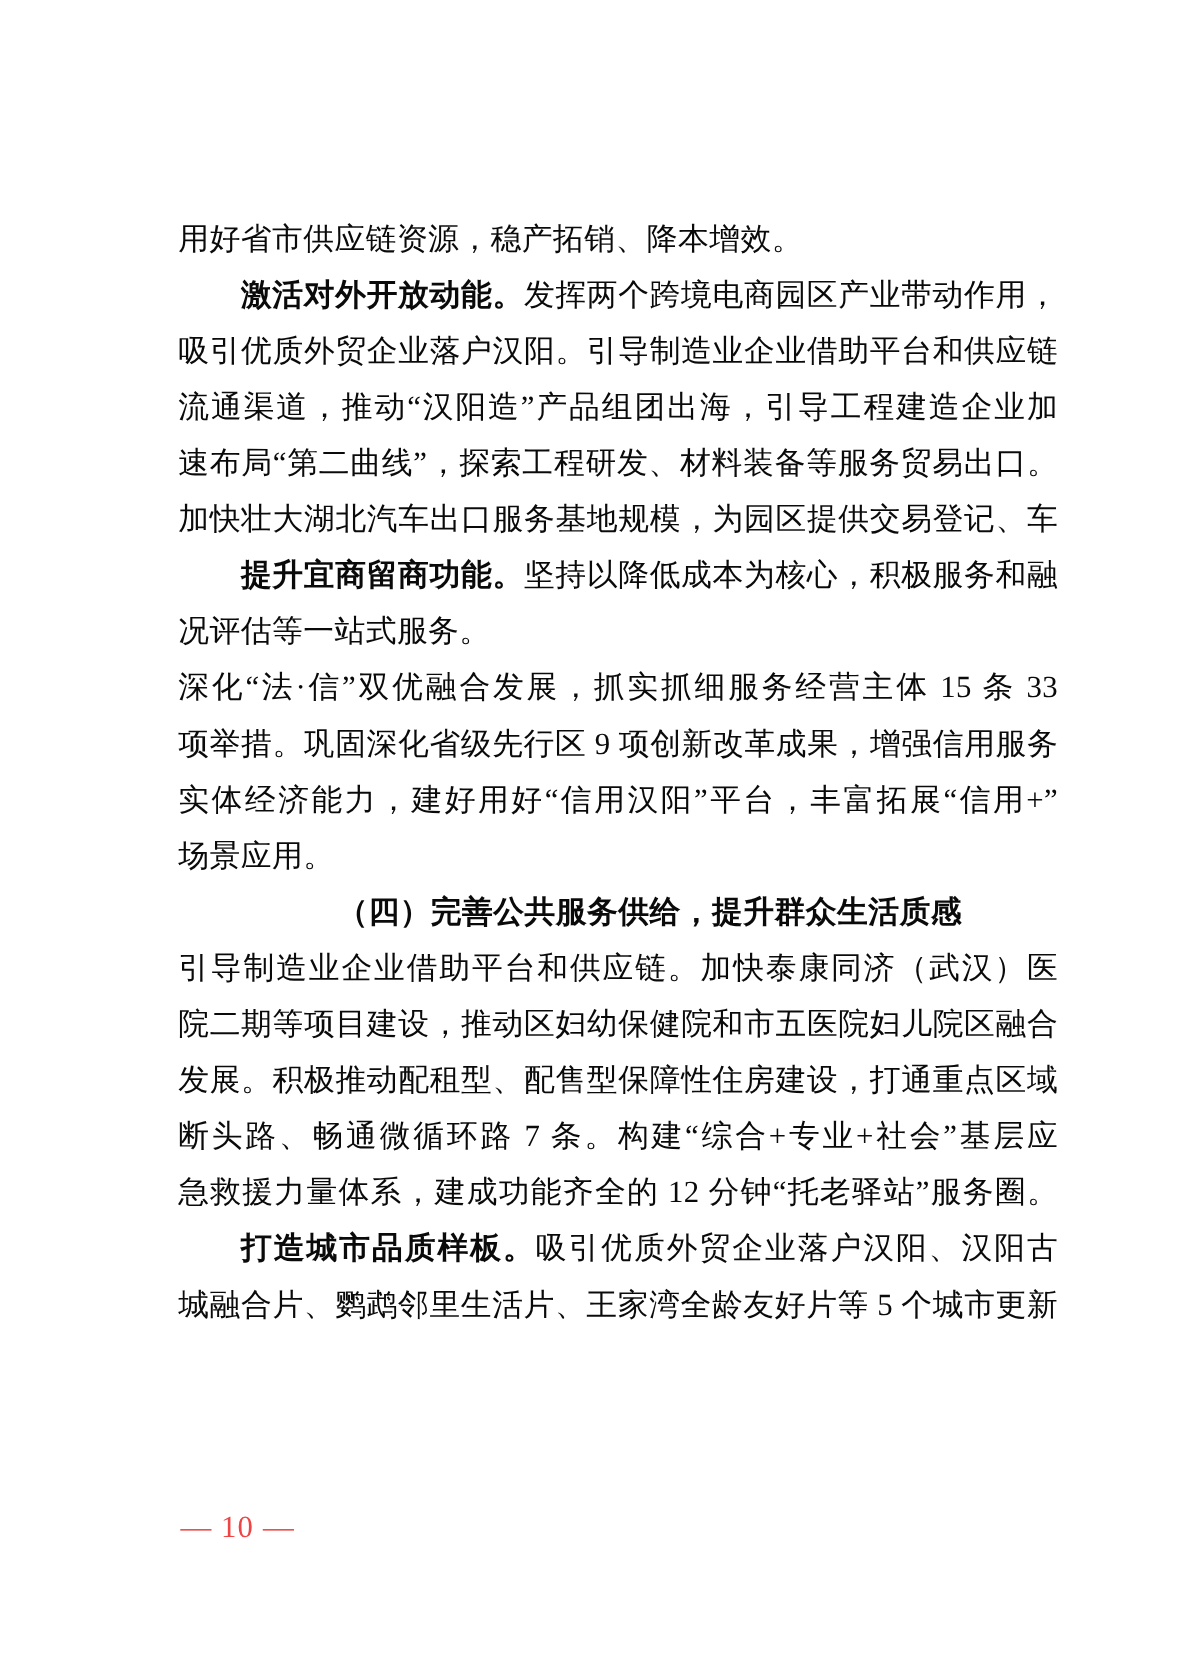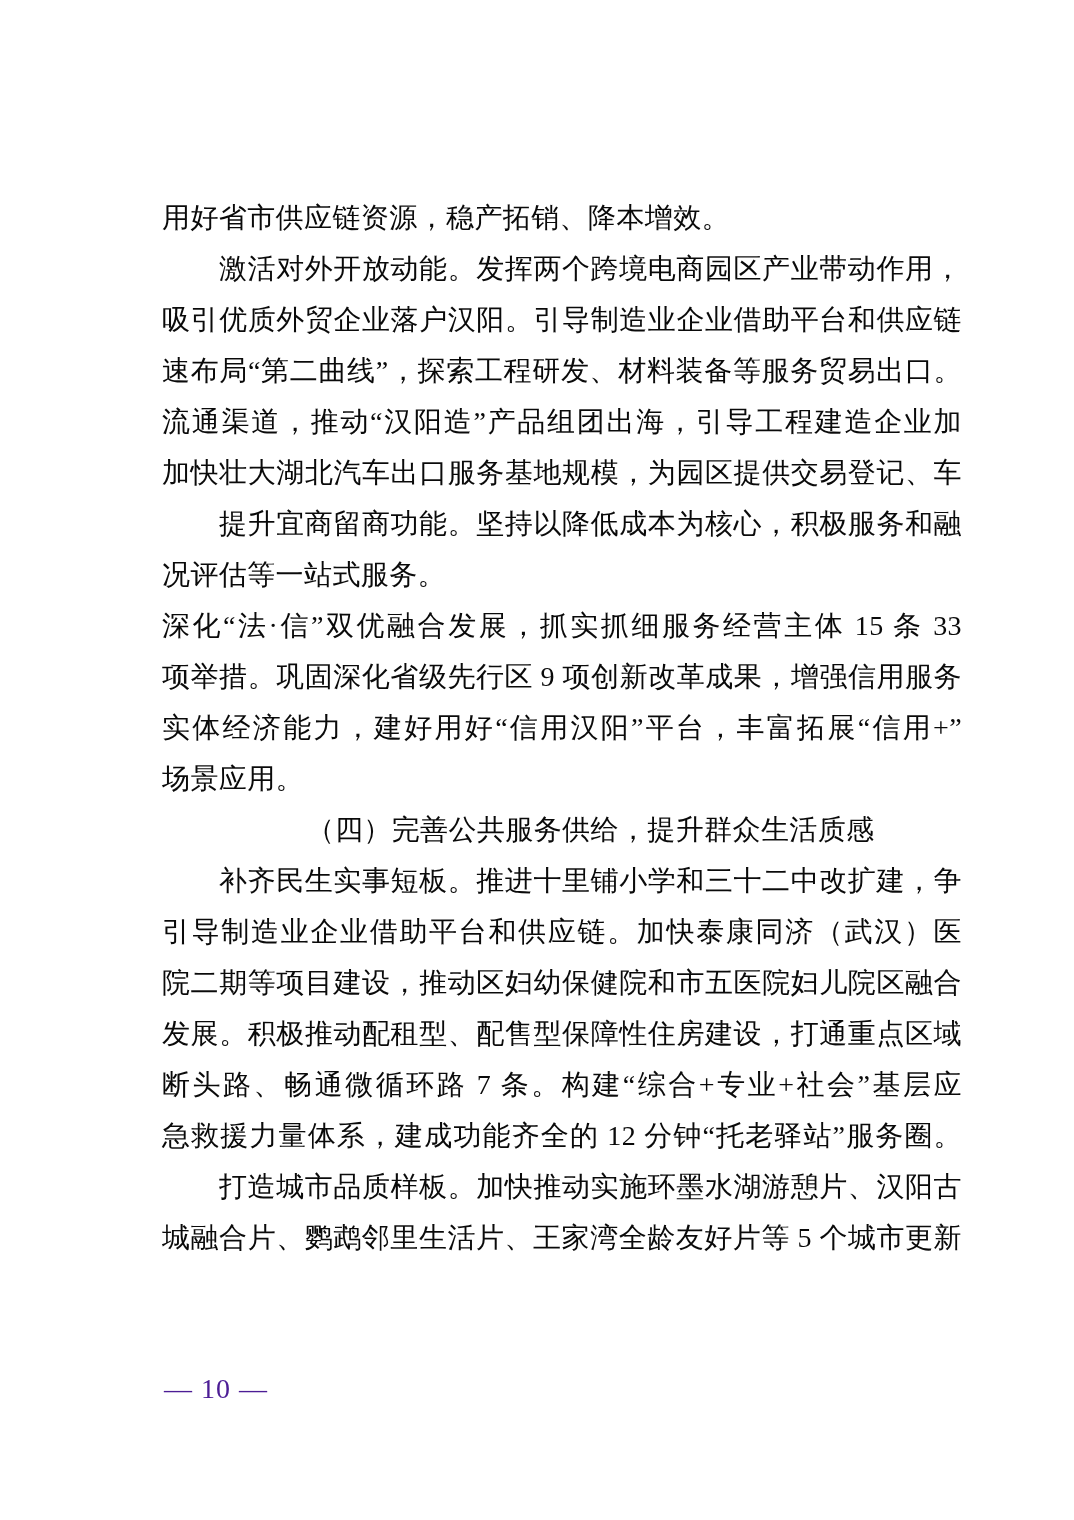--- a/index.html
+++ b/index.html
@@ -34,54 +34,53 @@
   .line.fill {
     white-space: normal;
     text-align: justify;
     text-align-last: justify;
   }
   .line.indent {
     padding-left: 57px;
     text-align: center;
   }
   .line b {
-    font-weight: normal;
+    font-weight: bold;
   }
   .page-footer {
     position: absolute;
     left: 145px;
     top: 1363px;
     height: 51px;
     line-height: 51px;
     font-size: 28px;
     letter-spacing: 1px;
-    color: #4c1d95;
+    color: #ef4444;
   }
 </style>
 </head>
 <body>
 
 <div class="page">
   <div class="doc-body">
       <div class="line"><span>用好省市供应链资源，稳产拓销、降本增效。</span></div>
       <div class="line indent fill"><b>激活对外开放动能。</b><span>发挥两个跨境电商园区产业带动作用，</span></div>
       <div class="line fill"><span>吸引优质外贸企业落户汉阳。引导制造业企业借助平台和供应链</span></div>
+      <div class="line fill"><span>流通渠道，推动“汉阳造”产品组团出海，引导工程建造企业加</span></div>
       <div class="line fill"><span>速布局“第二曲线”，探索工程研发、材料装备等服务贸易出口。</span></div>
-      <div class="line fill"><span>流通渠道，推动“汉阳造”产品组团出海，引导工程建造企业加</span></div>
       <div class="line fill"><span>加快壮大湖北汽车出口服务基地规模，为园区提供交易登记、车</span></div>
       <div class="line indent fill"><b>提升宜商留商功能。</b><span>坚持以降低成本为核心，积极服务和融</span></div>
       <div class="line"><span>况评估等一站式服务。</span></div>
       <div class="line fill"><span>深化“法·信”双优融合发展，抓实抓细服务经营主体 15 条 33</span></div>
       <div class="line fill"><span>项举措。巩固深化省级先行区 9 项创新改革成果，增强信用服务</span></div>
       <div class="line fill"><span>实体经济能力，建好用好“信用汉阳”平台，丰富拓展“信用+”</span></div>
       <div class="line"><span>场景应用。</span></div>
       <div class="line indent"><b>（四）完善公共服务供给，提升群众生活质感</b></div>
-      <div class="line indent fill"><b>补齐民生实事短板。</b><span>推进十里铺小学和三十二中改扩建，争</span></div>
       <div class="line fill"><span>引导制造业企业借助平台和供应链。加快泰康同济（武汉）医</span></div>
       <div class="line fill"><span>院二期等项目建设，推动区妇幼保健院和市五医院妇儿院区融合</span></div>
       <div class="line fill"><span>发展。积极推动配租型、配售型保障性住房建设，打通重点区域</span></div>
       <div class="line fill"><span>断头路、畅通微循环路 7 条。构建“综合+专业+社会”基层应</span></div>
       <div class="line fill"><span>急救援力量体系，建成功能齐全的 12 分钟“托老驿站”服务圈。</span></div>
-      <div class="line indent fill"><b>打造城市品质样板。</b><span>加快推动实施环墨水湖游憩片、汉阳古</span></div>
+      <div class="line indent fill"><b>打造城市品质样板。</b><span>吸引优质外贸企业落户汉阳、汉阳古</span></div>
       <div class="line fill"><span>城融合片、鹦鹉邻里生活片、王家湾全龄友好片等 5 个城市更新</span></div>
     </div>
   <div class="page-footer">— 10 —</div>
 </div>
 
 </body></html>

